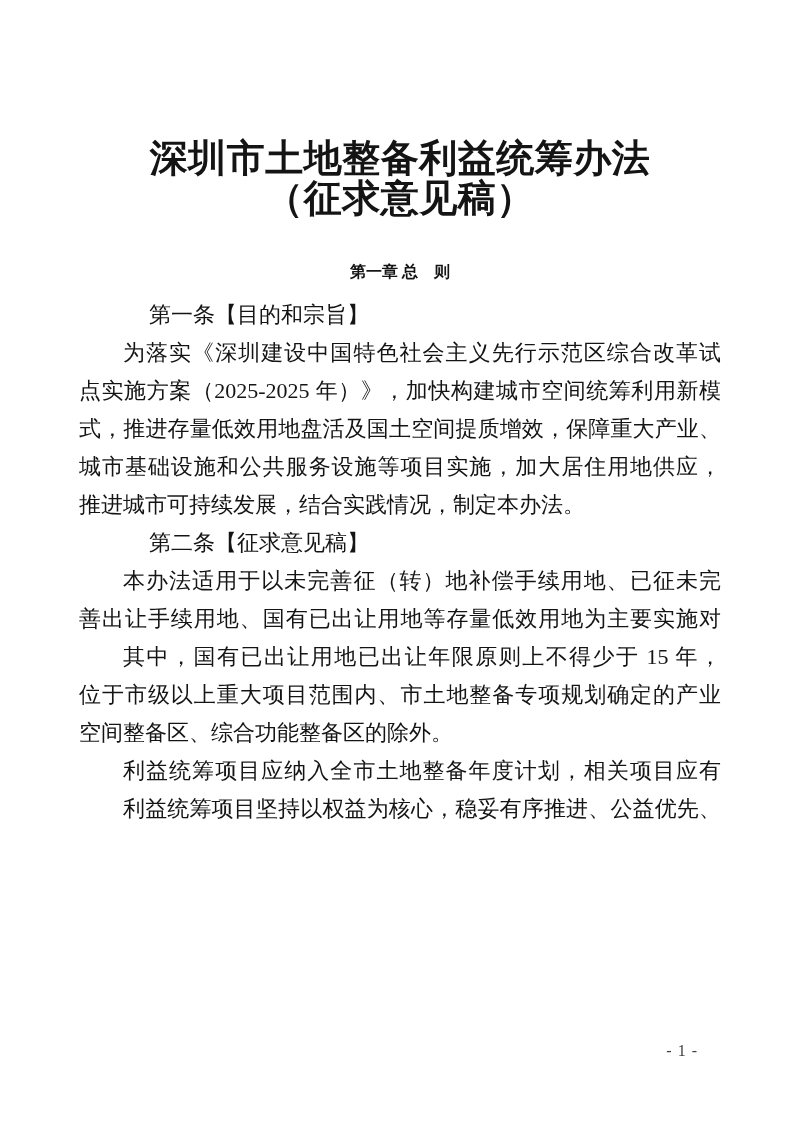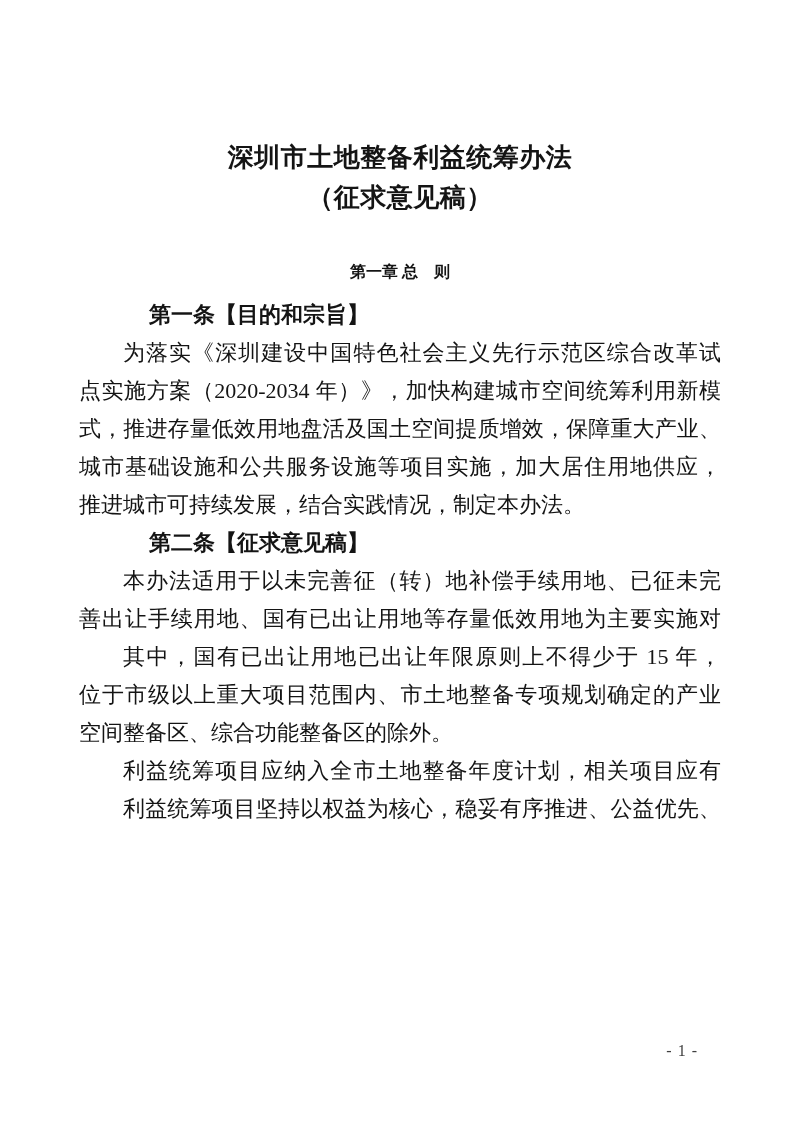--- a/index.html
+++ b/index.html
@@ -16,21 +16,21 @@
     font-family: "Liberation Serif", "DejaVu Serif", serif;
     overflow: hidden;
   }
   .title {
     position: absolute;
     top: 138px;
     left: 0;
     width: 800px;
     text-align: center;
     font-weight: bold;
-    font-size: 26px;
+    font-size: 38px;
     line-height: 40px;
     letter-spacing: 0.5px;
   }
   .chapter {
     position: absolute;
     top: 256px;
     left: 0;
     width: 800px;
     text-align: center;
     font-weight: bold;
@@ -43,21 +43,21 @@
     left: 79px;
     width: 642px;
     font-size: 22px;
     line-height: 38px;
   }
   .ln {
     height: 38px;
     overflow: hidden;
   }
   .heading {
-    font-weight: bold;
+    font-weight: normal;
     padding-left: 70px;
   }
   .first {
     text-indent: 44px;
   }
   .fill {
     text-align: justify;
     text-align-last: justify;
   }
   .footer {
@@ -82,21 +82,21 @@
   <div class="title">
     <div>深圳市土地整备利益统筹办法</div>
     <div>（征求意见稿）</div>
   </div>
 
   <div class="chapter">第一章 总　则</div>
 
   <div class="doc-body">
     <div class="ln heading">第一条【目的和宗旨】</div>
     <div class="ln first fill">为落实《深圳建设中国特色社会主义先行示范区综合改革试</div>
-    <div class="ln fill">点实施方案（2020-2034 年）》，加快构建城市空间统筹利用新模</div>
+    <div class="ln fill">点实施方案（2025-2025 年）》，加快构建城市空间统筹利用新模</div>
     <div class="ln fill">式，推进存量低效用地盘活及国土空间提质增效，保障重大产业、</div>
     <div class="ln fill">城市基础设施和公共服务设施等项目实施，加大居住用地供应，</div>
     <div class="ln">推进城市可持续发展，结合实践情况，制定本办法。</div>
     <div class="ln heading">第二条【征求意见稿】</div>
     <div class="ln first fill">本办法适用于以未完善征（转）地补偿手续用地、已征未完</div>
     <div class="ln fill">善出让手续用地、国有已出让用地等存量低效用地为主要实施对</div>
     <div class="ln first fill">其中，国有已出让用地已出让年限原则上不得少于 15 年，</div>
     <div class="ln fill">位于市级以上重大项目范围内、市土地整备专项规划确定的产业</div>
     <div class="ln">空间整备区、综合功能整备区的除外。</div>
     <div class="ln first fill">利益统筹项目应纳入全市土地整备年度计划，相关项目应有</div>

